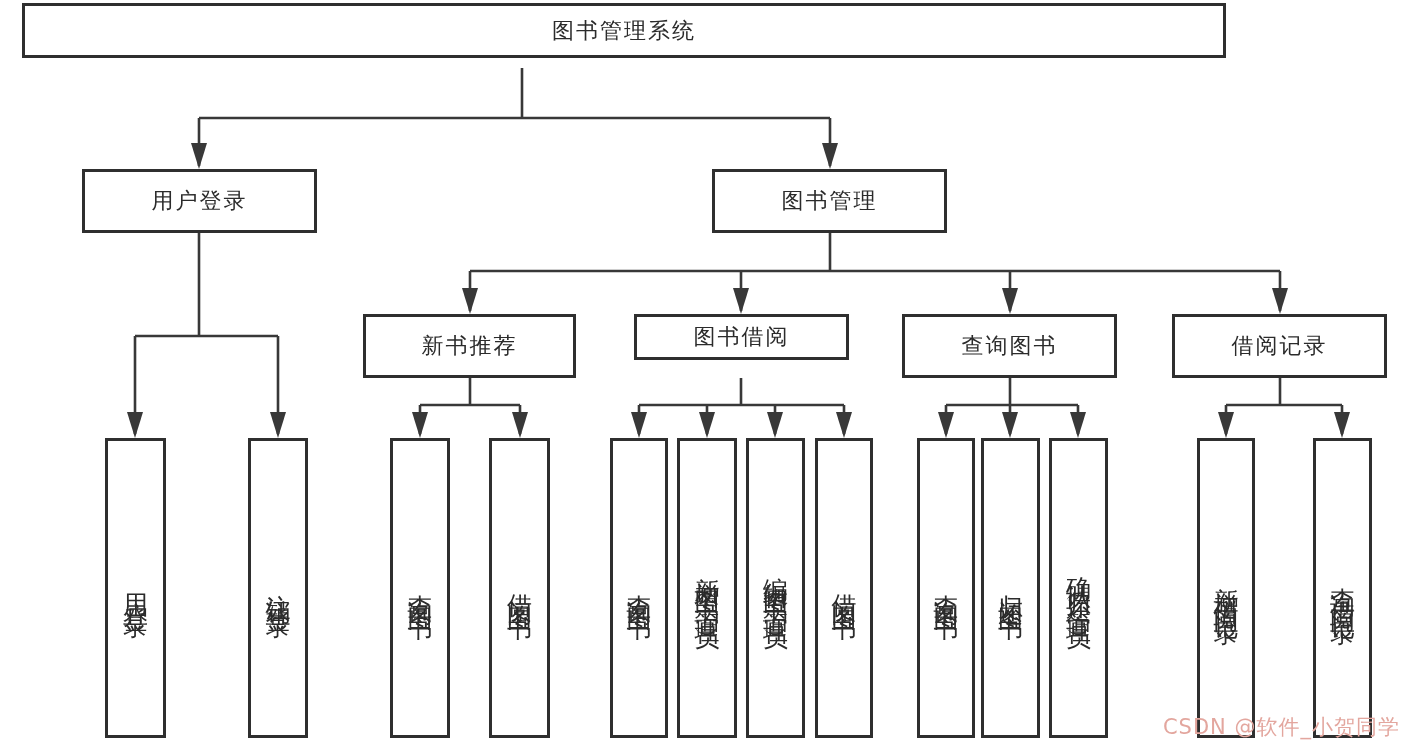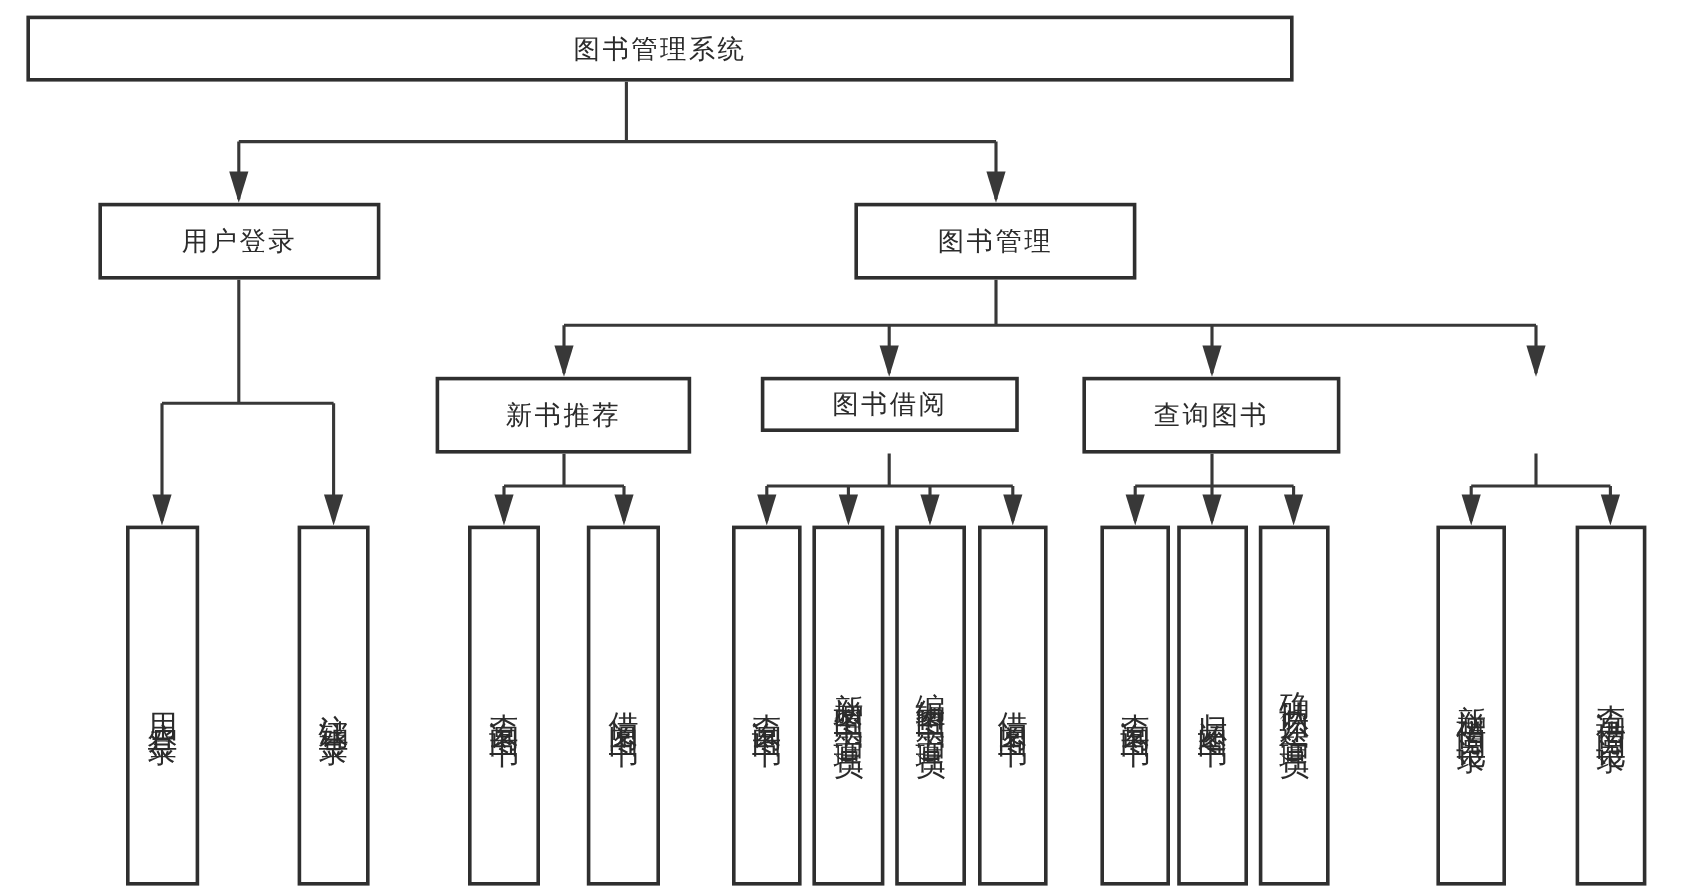--- a/index.html
+++ b/index.html
@@ -54,40 +54,42 @@
         <polygon points="767,412 783,412 775,438"></polygon>
         <polygon points="836,412 852,412 844,438"></polygon>
         <polygon points="938,412 954,412 946,438"></polygon>
         <polygon points="1002,412 1018,412 1010,438"></polygon>
         <polygon points="1070,412 1086,412 1078,438"></polygon>
         <polygon points="1218,412 1234,412 1226,438"></polygon>
         <polygon points="1334,412 1350,412 1342,438"></polygon>
       </g>
   </svg>
 
-  <div class="node h-node" style="left:22px;top:13px;width:1056px;height:55px">图书管理系统</div>
+  <div class="node h-node" style="left:22px;top:3px;width:1204px;height:55px">图书管理系统</div>
 
   <div class="node h-node" style="left:82px;top:169px;width:235px;height:64px">用户登录</div>
   <div class="node h-node" style="left:712px;top:169px;width:235px;height:64px">图书管理</div>
 
   <div class="node h-node" style="left:363px;top:314px;width:213px;height:64px">新书推荐</div>
   <div class="node h-node" style="left:634px;top:314px;width:215px;height:46px">图书借阅</div>
   <div class="node h-node" style="left:902px;top:314px;width:215px;height:64px">查询图书</div>
+  <div class="node h-node" style="left:1172px;top:314px;width:215px;height:64px">借阅记录</div>
 
   <div class="node v-node" style="left:105px;top:438px;width:61px;height:300px">用户登录</div>
   <div class="node v-node" style="left:248px;top:438px;width:60px;height:300px">注销登录</div>
 
   <div class="node v-node" style="left:390px;top:438px;width:60px;height:300px">查询图书</div>
   <div class="node v-node" style="left:489px;top:438px;width:61px;height:300px">借阅图书</div>
 
   <div class="node v-node" style="left:610px;top:438px;width:58px;height:300px">查询图书</div>
   <div class="node v-node" style="left:677px;top:438px;width:60px;height:300px">新增图书（管理员）</div>
   <div class="node v-node" style="left:746px;top:438px;width:59px;height:300px">编辑图书（管理员）</div>
   <div class="node v-node" style="left:815px;top:438px;width:58px;height:300px">借阅图书</div>
 
   <div class="node v-node" style="left:917px;top:438px;width:58px;height:300px">查询图书</div>
   <div class="node v-node" style="left:981px;top:438px;width:59px;height:300px">归还图书</div>
   <div class="node v-node" style="left:1049px;top:438px;width:59px;height:300px">确认归还（管理员）</div>
 
   <div class="node v-node" style="left:1197px;top:438px;width:58px;height:300px">新增借阅记录</div>
   <div class="node v-node" style="left:1313px;top:438px;width:59px;height:300px">查询借阅记录</div>
 
+  <div class="watermark" style="color: rgb(227, 166, 158);">CSDN @软件_小贺同学</div>
 </div>
 
 </body></html>

